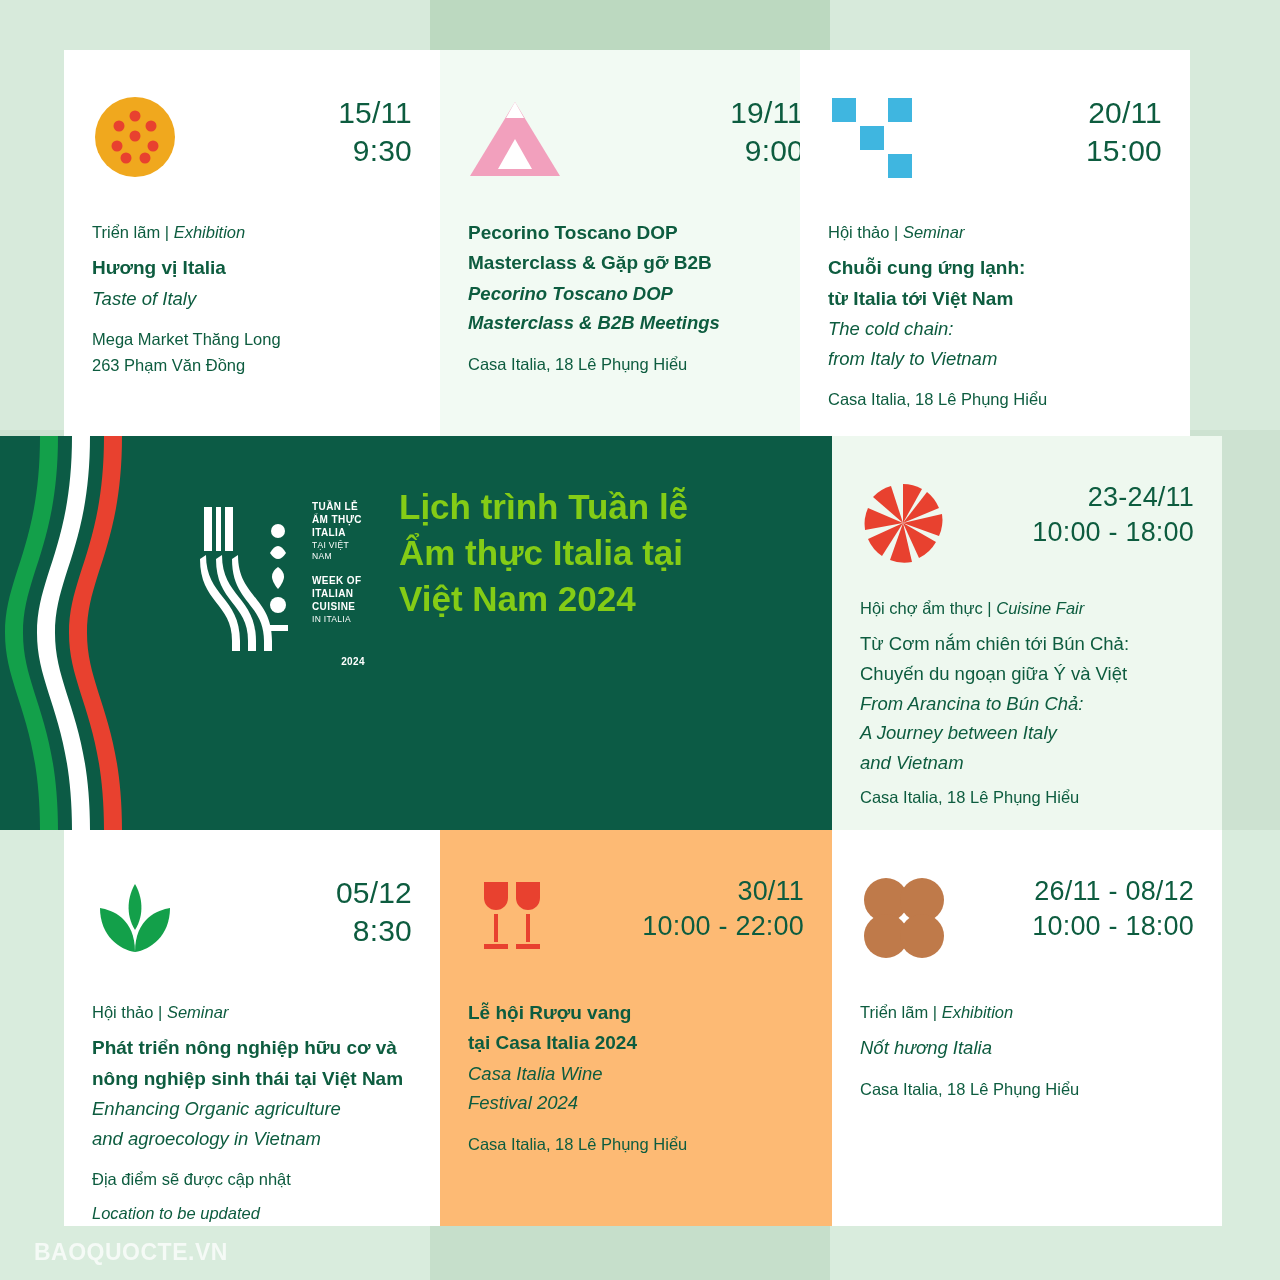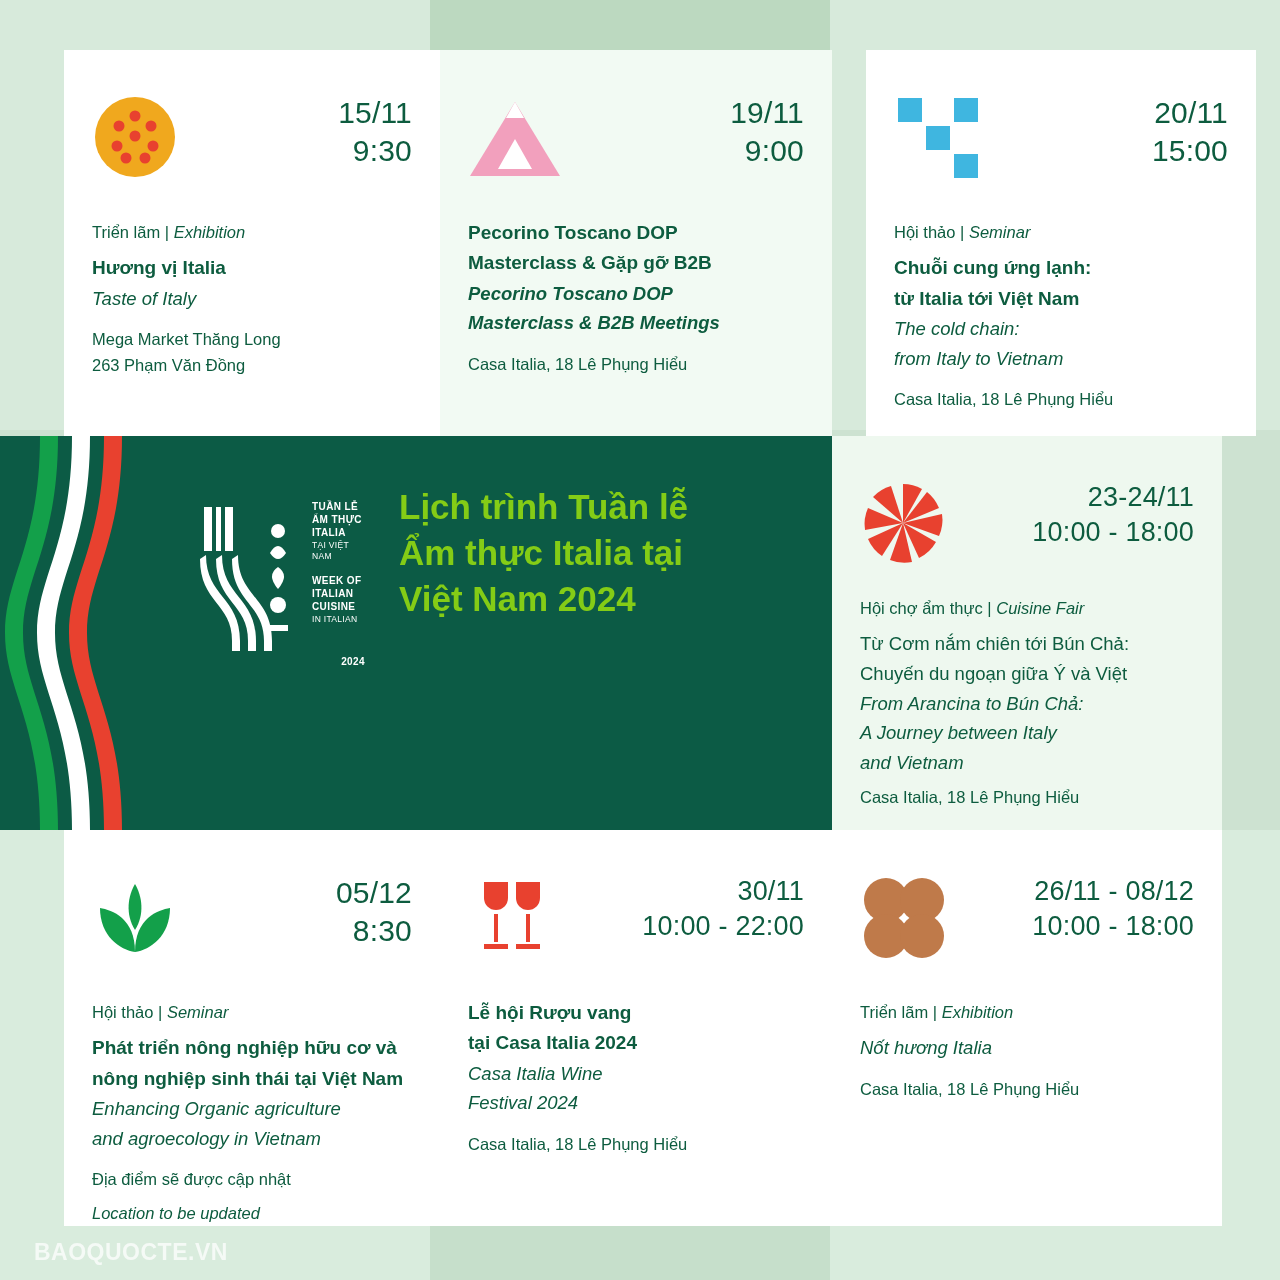--- a/index.html
+++ b/index.html
@@ -38,25 +38,25 @@
   .card {
     position: absolute;
     background: #ffffff;
     box-sizing: border-box;
     padding: 0;
   }
 
   
   .c1 { left: 64px;  top: 50px;  width: 376px; height: 386px; }
   .c2 { left: 440px; top: 50px;  width: 392px; height: 386px; background:#f2faf3; }
-  .c3 { left: 866px; top: 50px;  width: 390px; height: 386px; }
+  .c3 { left: 800px; top: 50px;  width: 390px; height: 386px; }
   .hero { left: 0;   top: 436px; width: 832px; height: 394px; background:#0c5b45; }
   .c4 { left: 832px; top: 436px; width: 390px; height: 394px; background:#eef8ef; }
   .c5 { left: 64px;  top: 830px; width: 376px; height: 396px; }
-  .c6 { left: 440px; top: 830px; width: 392px; height: 396px; background:#ffffff; }
+  .c6 { left: 440px; top: 830px; width: 392px; height: 396px; background:#fdba74; }
   .c7 { left: 832px; top: 830px; width: 390px; height: 396px; }
 
   .card-inner {
     padding: 44px 28px 0 28px;
   }
   .card-top {
     display: flex;
     align-items: flex-start;
     justify-content: space-between;
     height: 96px;
@@ -288,21 +288,21 @@
             <div class="logo-text">
               <div>TUẦN LỄ</div>
               <div>ẨM THỰC</div>
               <div>ITALIA</div>
               <div class="logo-sub">TẠI VIỆT NAM</div>
             </div>
             <div class="logo-text" style="margin-top:12px">
               <div>WEEK OF</div>
               <div>ITALIAN</div>
               <div>CUISINE</div>
-              <div class="logo-sub">IN ITALIAN</div>
+              <div class="logo-sub">IN ITALIA</div>
             </div>
             <div class="logo-text" style="margin-top:30px; text-align:right">2024</div>
           </div>
         </div>
       </div>
       <div class="hero-title">
         <div class="vi" style="white-space:pre-line">Lịch trình Tuần lễ
 Ẩm thực Italia tại
 Việt Nam 2024</div>
       </div>

